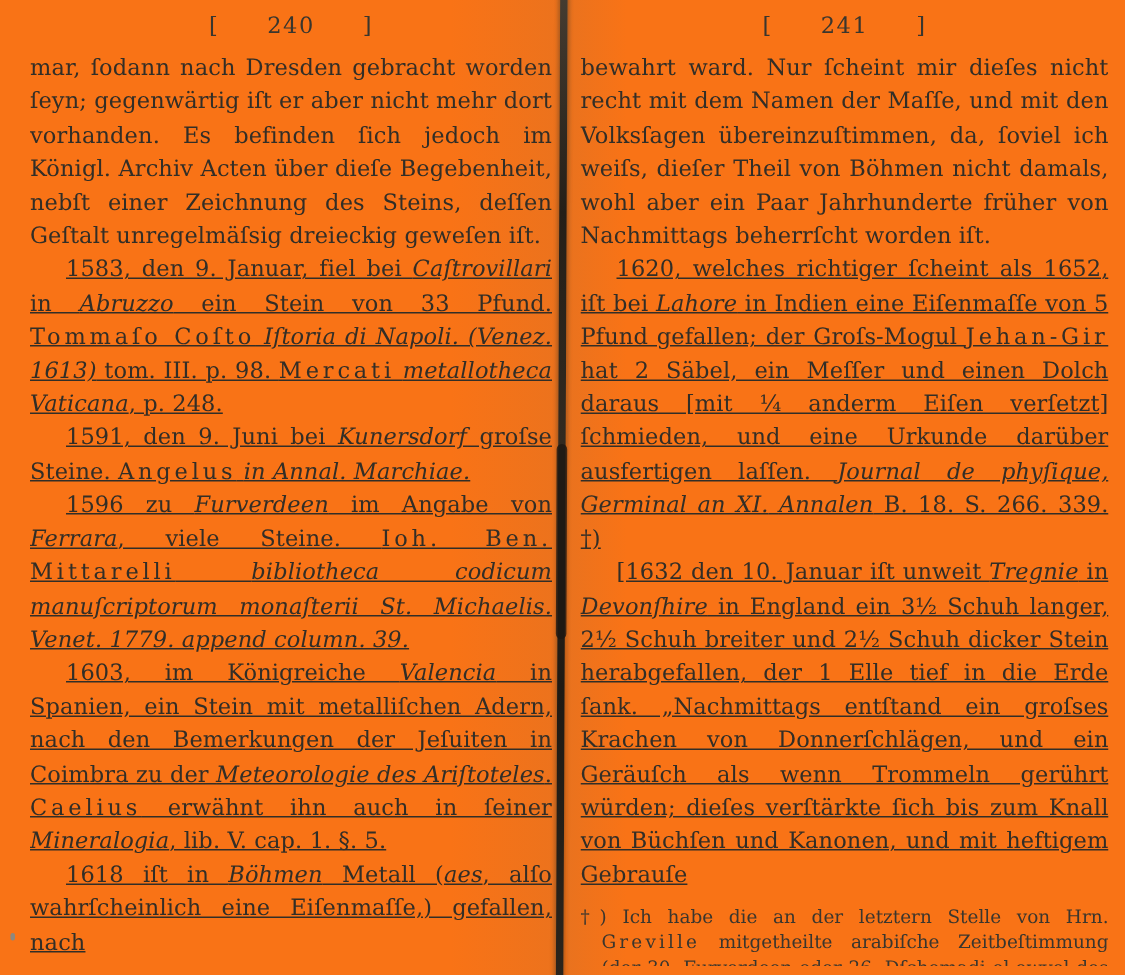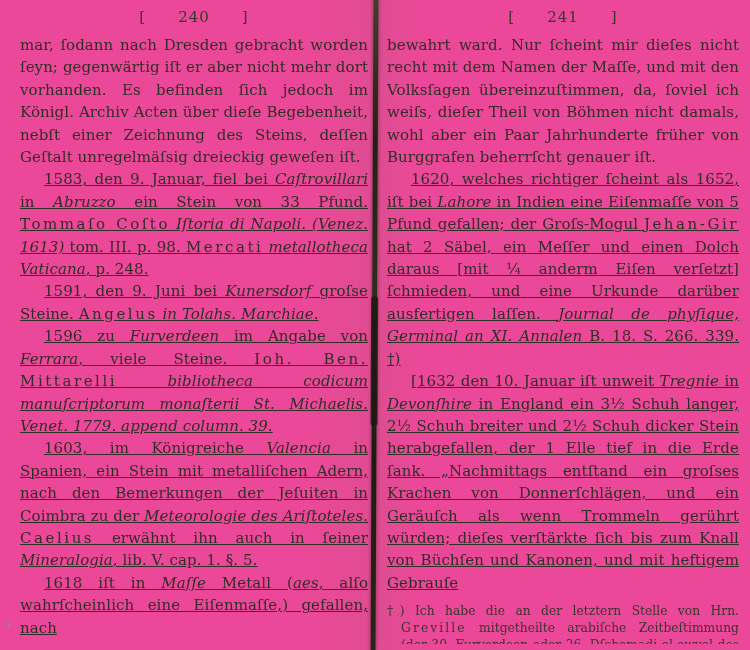--- a/index.html
+++ b/index.html
@@ -1,19 +1,19 @@
 <!DOCTYPE html>
 <html><head>
 <meta charset="utf-8">
 <style>
   html,body{margin:0;padding:0;}
   .scan{
     position:relative;
     width:750px;height:650px;
-    background:#ec4899;
+    background:#f97316;
     overflow:hidden;
     font-family:"DejaVu Serif","Liberation Serif",serif;
     color:#322e27;
   }
   
   .shade-left{
     position:absolute;top:0;left:300px;width:73px;height:650px;
     background:linear-gradient(to right, rgba(120,110,90,0), rgba(120,110,90,0.10));
     pointer-events:none;
   }
@@ -61,31 +61,31 @@
   <div class="shade-left"></div>
   <div class="shade-right"></div>
   <div class="gutter"></div>
   <div class="speck"></div>
 
   <div class="page page-left">
     <div class="pagenum">[  240  ]</div>
     <div class="body" id="col-left">
         <p><span>mar, ſodann nach Dresden gebracht worden ſeyn; gegenwärtig iſt er aber nicht mehr dort vorhanden. Es befinden ſich jedoch im Königl. Archiv Acten über dieſe Begebenheit, nebſt einer Zeichnung des Steins, deſſen Geſtalt unregelmäſsig dreieckig geweſen iſt.</span></p>
         <p class="ind"><span>1583, den 9. Januar, fiel bei </span><span class="it">Caſtrovillari</span><span> in </span><span class="it">Abruzzo</span><span> ein Stein von 33 Pfund. </span><span class="sp">Tommaſo Coſto</span><span> </span><span class="it">Iſtoria di Napoli. (Venez. 1613)</span><span> tom. III. p. 98. </span><span class="sp">Mercati</span><span> </span><span class="it">metallotheca Vaticana</span><span>, p. 248.</span></p>
-        <p class="ind"><span>1591, den 9. Juni bei </span><span class="it">Kunersdorf</span><span> groſse Steine. </span><span class="sp">Angelus</span><span> </span><span class="it">in Tolahs. Marchiae.</span></p>
+        <p class="ind"><span>1591, den 9. Juni bei </span><span class="it">Kunersdorf</span><span> groſse Steine. </span><span class="sp">Angelus</span><span> </span><span class="it">in Annal. Marchiae.</span></p>
         <p class="ind"><span>1596 zu </span><span class="it">Furverdeen</span><span> im Angabe von </span><span class="it">Ferrara</span><span>, viele Steine. </span><span class="sp">Ioh. Ben. Mittarelli</span><span> </span><span class="it">bibliotheca codicum manuſcriptorum monaſterii St. Michaelis. Venet. 1779. append column. 39.</span></p>
         <p class="ind"><span>1603, im Königreiche </span><span class="it">Valencia</span><span> in Spanien, ein Stein mit metalliſchen Adern, nach den Bemerkungen der Jeſuiten in Coimbra zu der </span><span class="it">Meteorologie des Ariſtoteles</span><span>. </span><span class="sp">Caelius</span><span> erwähnt ihn auch in ſeiner </span><span class="it">Mineralogia</span><span>, lib. V. cap. 1. §. 5.</span></p>
-        <p class="ind"><span>1618 iſt in </span><span class="it">Maſſe</span><span> Metall (</span><span class="it">aes</span><span>, alſo wahrſcheinlich eine Eiſenmaſſe,) gefallen, nach </span><span> </span></p>
+        <p class="ind"><span>1618 iſt in </span><span class="it">Böhmen</span><span> Metall (</span><span class="it">aes</span><span>, alſo wahrſcheinlich eine Eiſenmaſſe,) gefallen, nach </span><span> </span></p>
       </div>
   </div>
 
   <div class="page page-right">
     <div class="pagenum">[  241  ]</div>
     <div class="body" id="col-right">
-        <p><span>bewahrt ward.  Nur ſcheint mir dieſes nicht recht mit dem Namen der Maſſe, und mit den Volksſagen übereinzuſtimmen, da, ſoviel ich weiſs, dieſer Theil von Böhmen nicht damals, wohl aber ein Paar Jahrhunderte früher von Burggrafen beherrſcht genauer iſt.</span></p>
+        <p><span>bewahrt ward.  Nur ſcheint mir dieſes nicht recht mit dem Namen der Maſſe, und mit den Volksſagen übereinzuſtimmen, da, ſoviel ich weiſs, dieſer Theil von Böhmen nicht damals, wohl aber ein Paar Jahrhunderte früher von Nachmittags beherrſcht worden iſt.</span></p>
         <p class="ind"><span>1620, welches richtiger ſcheint als 1652, iſt bei </span><span class="it">Lahore</span><span> in Indien eine Eiſenmaſſe von 5 Pfund gefallen; der Groſs-Mogul </span><span class="sp">Jehan-Gir</span><span> hat 2 Säbel, ein Meſſer und einen Dolch daraus [mit ¼ anderm Eiſen verſetzt] ſchmieden, und eine Urkunde darüber ausfertigen laſſen. </span><span class="it">Journal de phyſique, Germinal an XI.</span><span>  </span><span class="it">Annalen</span><span> B. 18. S. 266. 339. †)</span></p>
         <p class="ind"><span>[1632 den 10. Januar iſt unweit </span><span class="it">Tregnie</span><span> in </span><span class="it">Devonſhire</span><span> in England ein 3½ Schuh langer, 2½ Schuh breiter und 2½ Schuh dicker Stein herabgefallen, der 1 Elle tief in die Erde ſank.  „Nachmittags entſtand ein groſses Krachen von Donnerſchlägen, und ein Geräuſch als wenn Trommeln gerührt würden; dieſes verſtärkte ſich bis zum Knall von Büchſen und Kanonen, und mit heftigem Gebrauſe</span></p>
       </div>
     <div class="footnote" id="footnote">
         <p><span>†) Ich habe die an der letztern Stelle von Hrn. </span><span class="sp">Greville</span><span> mitgetheilte arabiſche Zeitbeſtimmung (der 30. Furverdeen oder 26. Dſchemadi el-ewvel des J. 1030 der Hedſchra) und ſeine Angabe der Gewichte (160 Tolahs) in Aufſatz III des gegenwärt. Stücks genauer berechnet, und finde, daſs ihr zu Folge die Eiſenmaſſe, welche 20 geogr. Meilen öſtlich von </span></p>
       </div>
 
   </div>
 </div>
 

